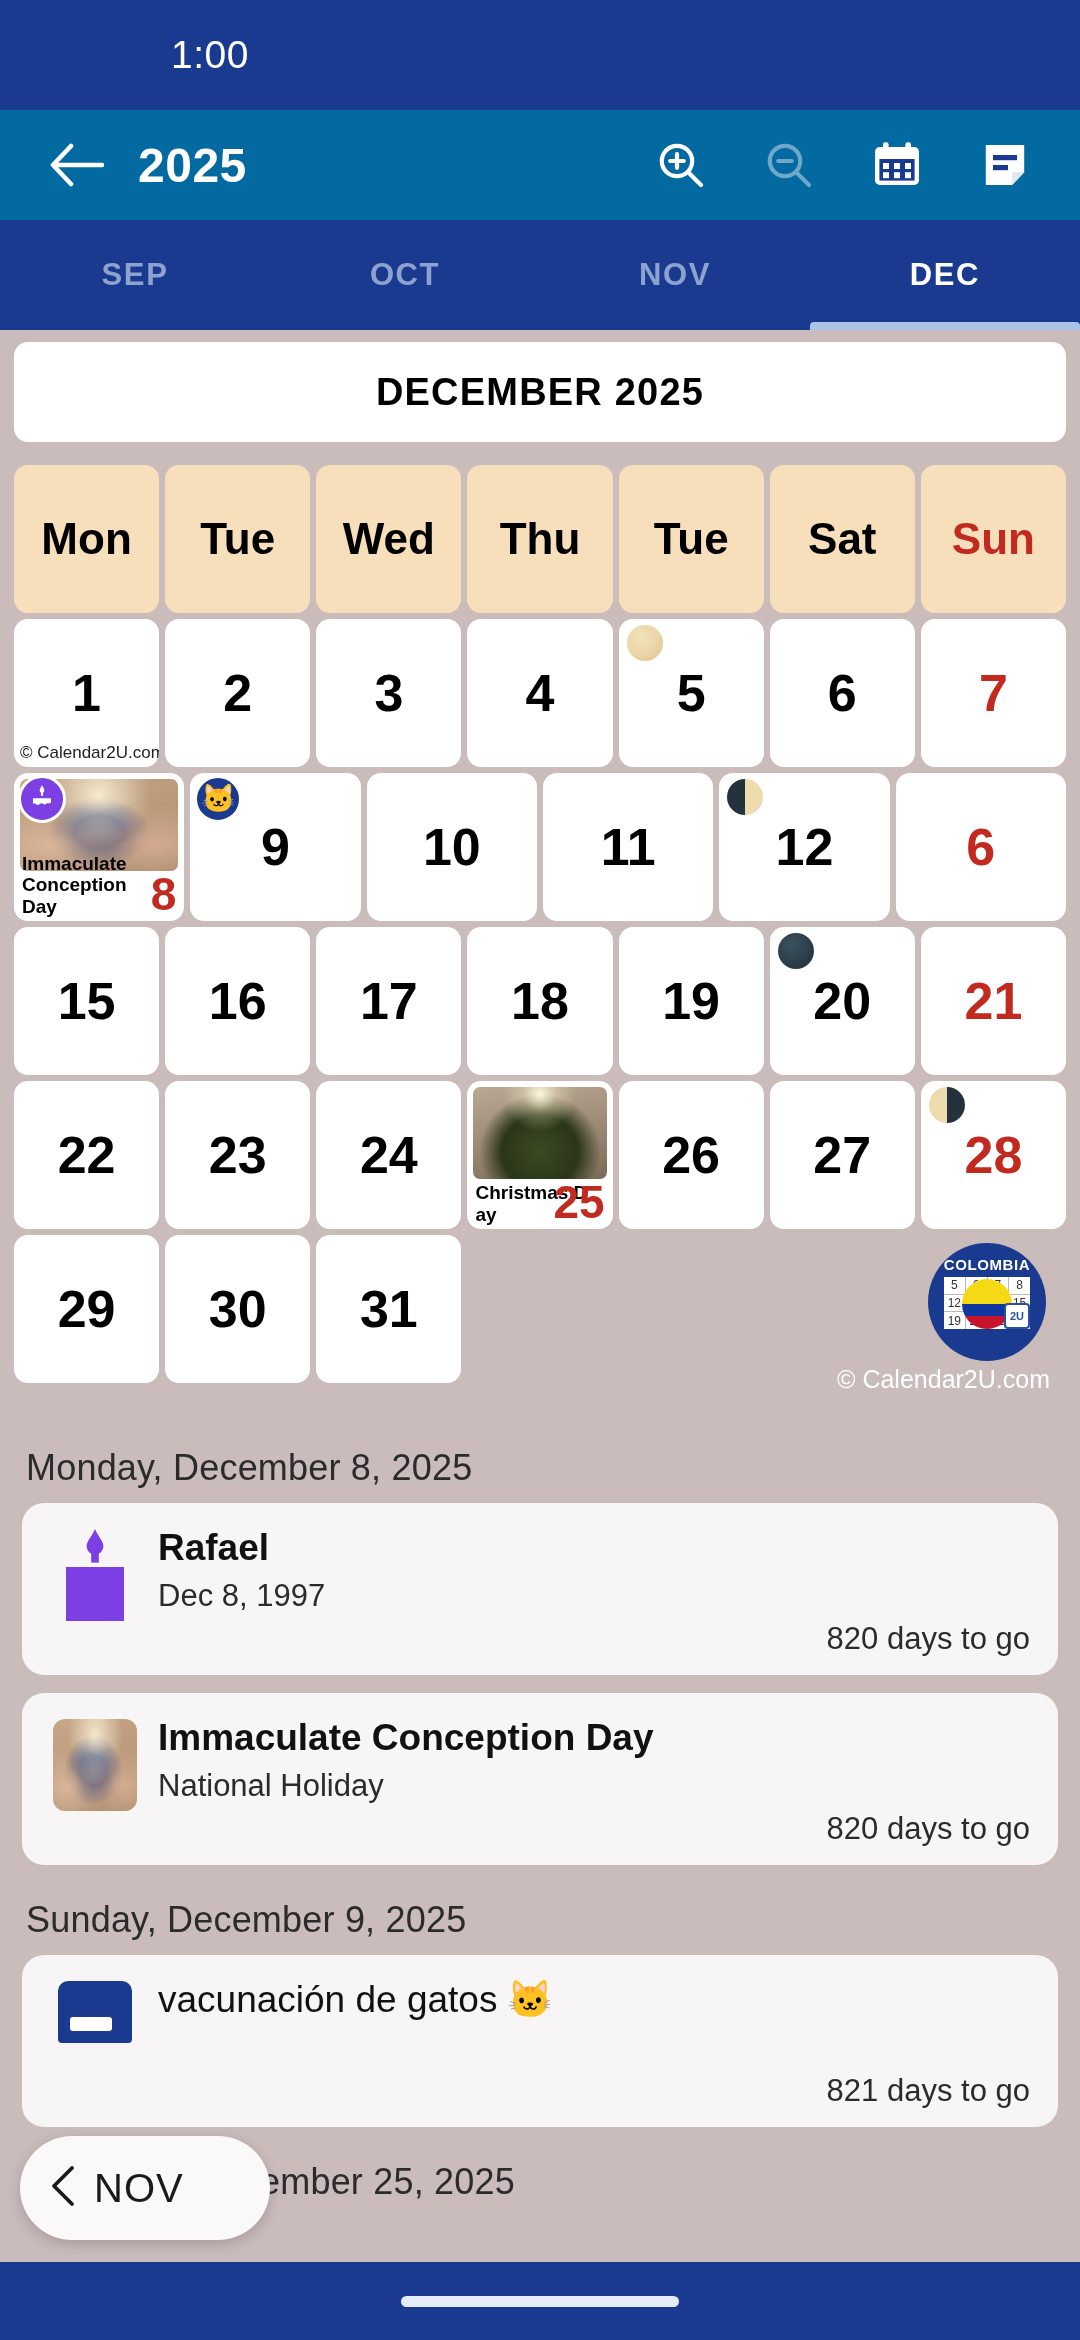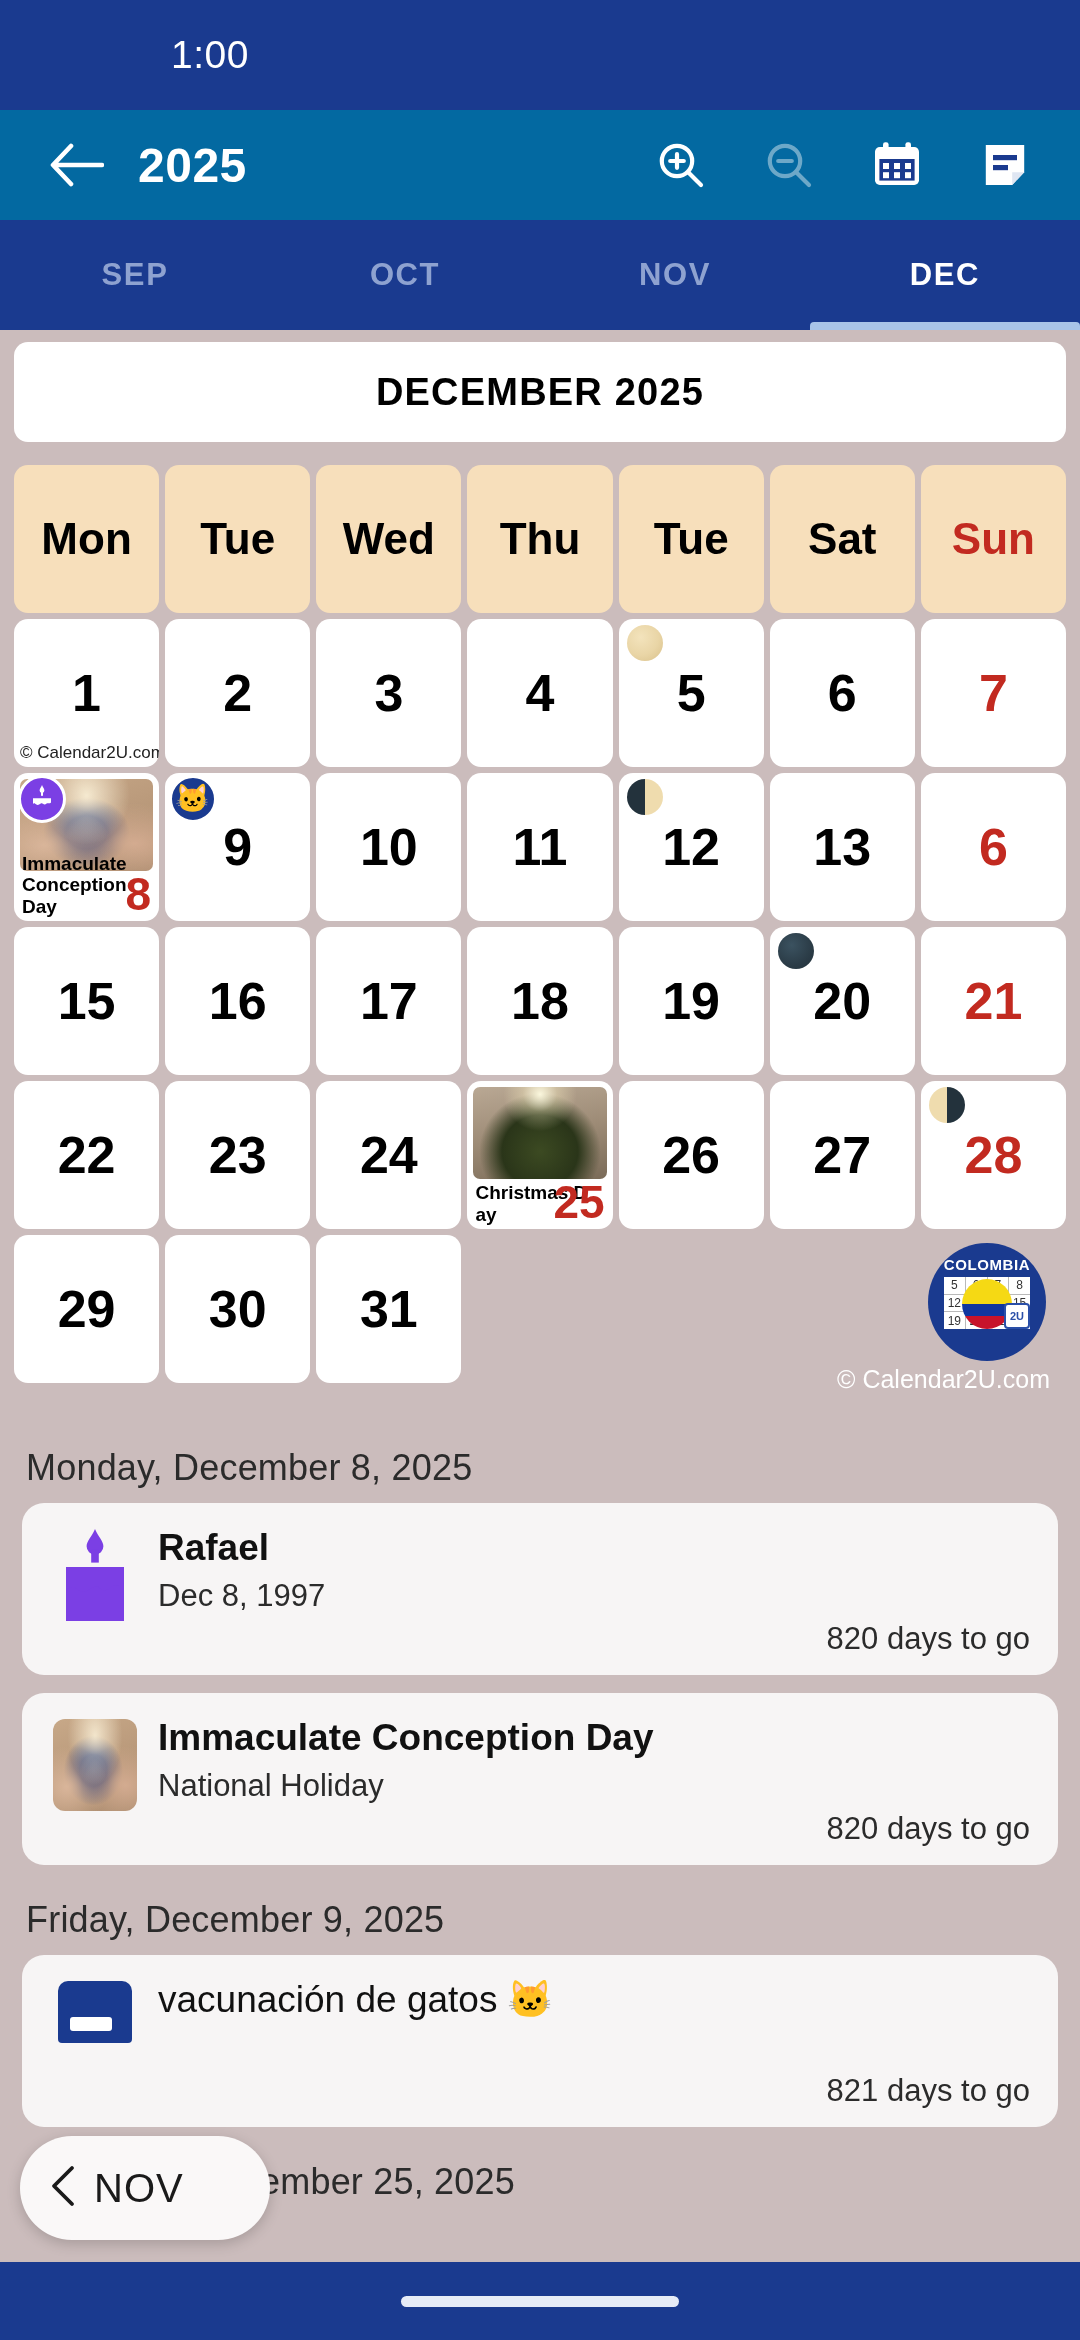--- a/index.html
+++ b/index.html
@@ -539,23 +539,20 @@
         </div>
         <div class="cal-cell">
           <div class="daynum">10</div>
         </div>
         <div class="cal-cell">
           <div class="daynum">11</div>
         </div>
         <div class="cal-cell">
           <div class="moon moon-last"></div>
           <div class="daynum">12</div>
-        </div>
-        <div class="cal-cell">
-          <div class="daynum">13</div>
         </div>
         <div class="cal-cell">
           <div class="daynum red">6</div>
         </div>
       </div>
 
       <div class="cal-row">
         <div class="cal-cell">
           <div class="daynum">15</div>
         </div>
@@ -674,21 +671,21 @@
       <div class="event-icon">
         <div class="event-thumb"></div>
       </div>
       <div class="event-body">
         <div class="event-title">Immaculate Conception Day</div>
         <div class="event-sub">National Holiday</div>
       </div>
       <div class="event-countdown">820 days to go</div>
     </div>
 
-    <div class="day-header spaced">Friday, December 9, 2025</div>
+    <div class="day-header spaced">Sunday, December 9, 2025</div>
 
     <div class="event-card">
       <div class="event-icon">
         <div class="noteicon"></div>
       </div>
       <div class="event-body">
         <div class="event-title light">vacunación de gatos 🐱</div>
       </div>
       <div class="event-countdown">821 days to go</div>
     </div>

